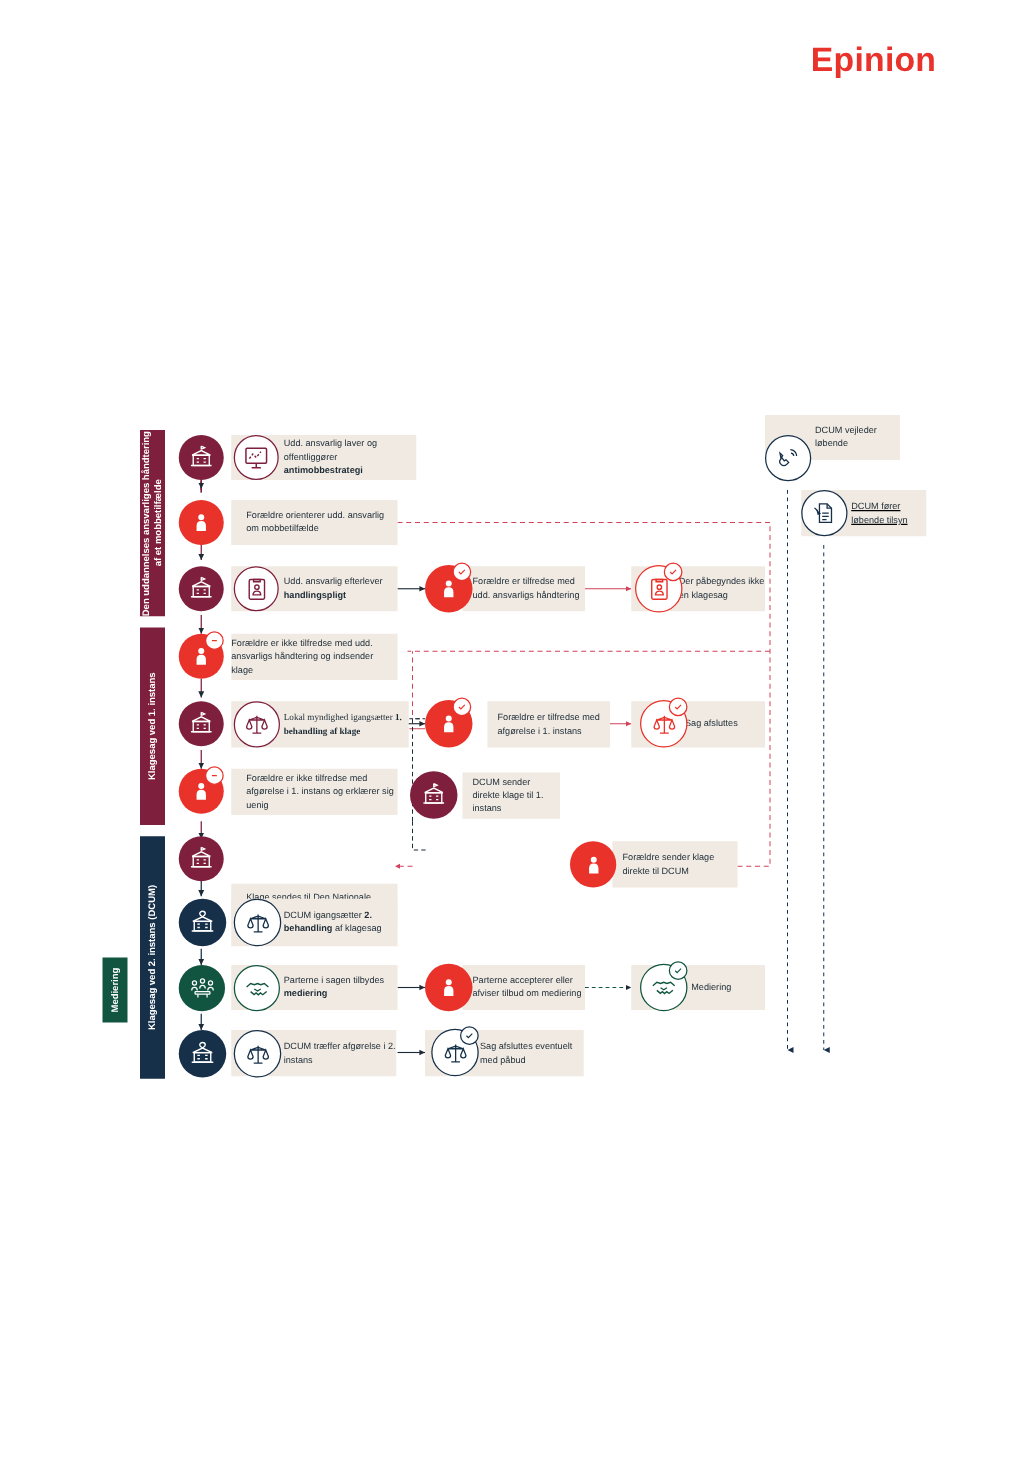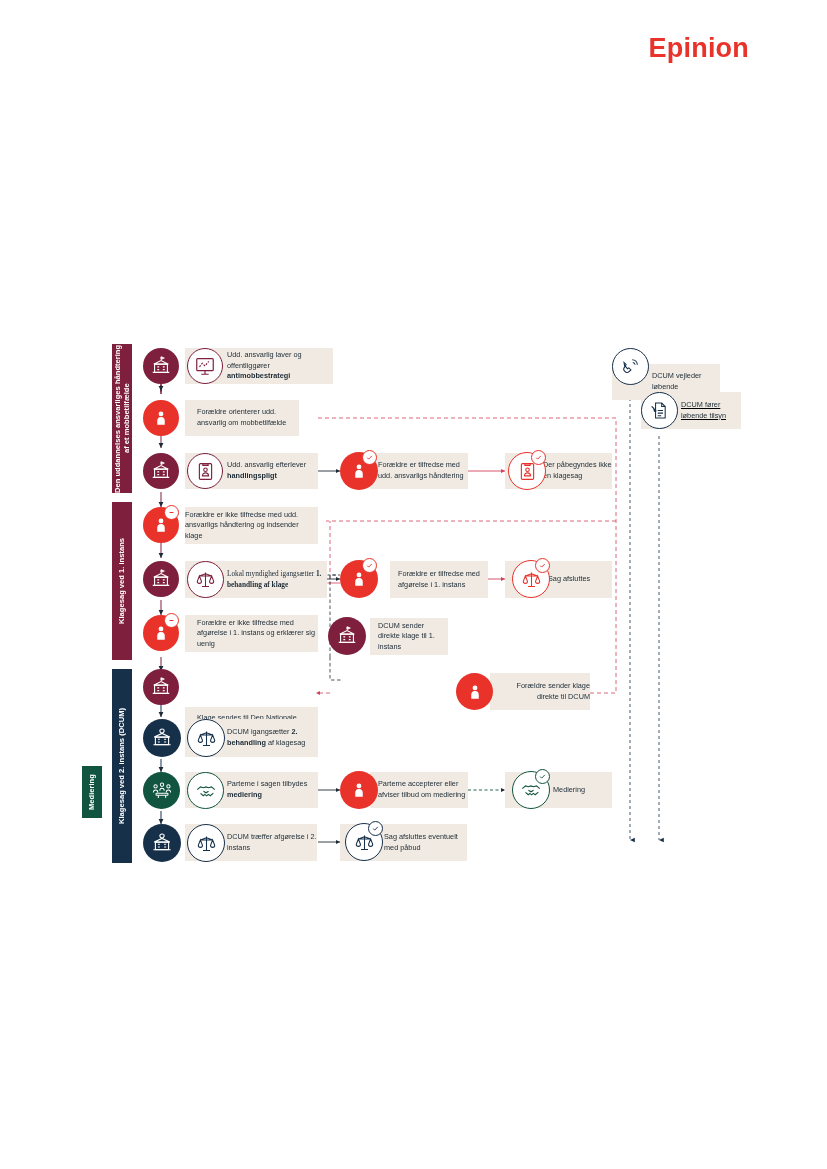--- a/index.html
+++ b/index.html
@@ -132,21 +132,21 @@
 </div>
 <div class="circ maroon" style="left:143px;top:348px;width:36px;height:36px;">
   <svg width="22" height="22" viewBox="0 0 24 24" fill="none" stroke="#ffffff" stroke-width="1.2">
     <path d="M12 2v3M12 2l3 1.4-3 1.4"></path>
     <path d="M4 10h16M4 10l8-4 8 4"></path>
       <rect x="5" y="10" width="14" height="9"></rect>
     <path d="M3 19h18M8 13h2M14 13h2M8 16h2M14 16h2"></path>
   </svg>
 </div>
 
-<div class="lbox" style="left:185px;top:400px;width:114px;height:36px;padding-left:12px;">
+<div class="lbox" style="left:185px;top:400px;width:133px;height:36px;padding-left:12px;">
   <div class="txt">Forældre orienterer udd. ansvarlig om mobbetilfælde</div>
 </div>
 <div class="circ red" style="left:143px;top:400px;width:36px;height:36px;">
   <svg width="18" height="18" viewBox="0 0 24 24" fill="#ffffff">
     <circle cx="12" cy="6.5" r="3.2"></circle>
       <path d="M12 10.5c-3.4 0-5 2-5 5.2V21h10v-5.3c0-3.2-1.6-5.2-5-5.2z"></path>
   </svg>
 </div>
 
 <div class="lbox" style="left:185px;top:453px;width:133px;height:36px;padding-left:42px;">
@@ -302,21 +302,21 @@
 </div>
 <div class="circ maroon" style="left:143px;top:669px;width:36px;height:36px;">
   <svg width="22" height="22" viewBox="0 0 24 24" fill="none" stroke="#ffffff" stroke-width="1.2">
     <path d="M12 2v3M12 2l3 1.4-3 1.4"></path>
     <path d="M4 10h16M4 10l8-4 8 4"></path>
       <rect x="5" y="10" width="14" height="9"></rect>
     <path d="M3 19h18M8 13h2M14 13h2M8 16h2M14 16h2"></path>
   </svg>
 </div>
 
-<div class="lbox" style="left:490px;top:673px;width:100px;height:37px;padding-left:8px;text-align:right;">
+<div class="lbox" style="left:490px;top:673px;width:100px;height:37px;padding-left:8px;">
   <div class="txt">Forældre sender klage direkte til DCUM</div>
 </div>
 <div class="circ red" style="left:456px;top:673px;width:37px;height:37px;">
   <svg width="18" height="18" viewBox="0 0 24 24" fill="#ffffff">
     <circle cx="12" cy="6.5" r="3.2"></circle>
       <path d="M12 10.5c-3.4 0-5 2-5 5.2V21h10v-5.3c0-3.2-1.6-5.2-5-5.2z"></path>
   </svg>
 </div>
 
 <div class="lbox" style="left:185px;top:719px;width:133px;height:38px;padding-left:42px;">
@@ -419,21 +419,21 @@
     <path d="M2.6 14a2.4 2.4 0 0 0 4.8 0L5 8z"></path>
       <path d="M16.6 14a2.4 2.4 0 0 0 4.8 0L19 8z"></path>
   </svg>
 </div>
 <div class="badge" style="left:368px;top:821px;width:13px;height:13px;border:1px solid #17304a;">
   <svg width="7" height="7" viewBox="0 0 12 12" fill="none" stroke="#17304a" stroke-width="1.6">
       <path d="M2 6.2l2.6 2.6L10 3.2"></path>
     </svg>
 </div>
 
-<div class="lbox" style="left:612px;top:364px;width:108px;height:36px;padding-left:40px;">
+<div class="lbox" style="left:612px;top:332px;width:108px;height:36px;padding-left:40px;">
   <div class="txt">DCUM vejleder løbende</div>
 </div>
 <div class="circ out-navy" style="left:612px;top:348px;width:37px;height:37px;">
   <svg width="21" height="21" viewBox="0 0 24 24" fill="none" stroke="#17304a" stroke-width="1.2">
     <path d="M5.5 12.5c-1.6 1.6-1.6 3.6 0 5.2 1.6 1.6 3.6 1.6 5.2 0l1.8-1.8-2.4-2.4-1.6 1L6 11.4l1-1.6-2.4-2.4z"></path>
     <path d="M14 4.2a6 6 0 0 1 5.8 5.8M14.6 7.4a3 3 0 0 1 2.6 2.6"></path>
   </svg>
 </div>
 
 <div class="lbox" style="left:641px;top:392px;width:100px;height:37px;padding-left:40px;text-decoration:underline;">

